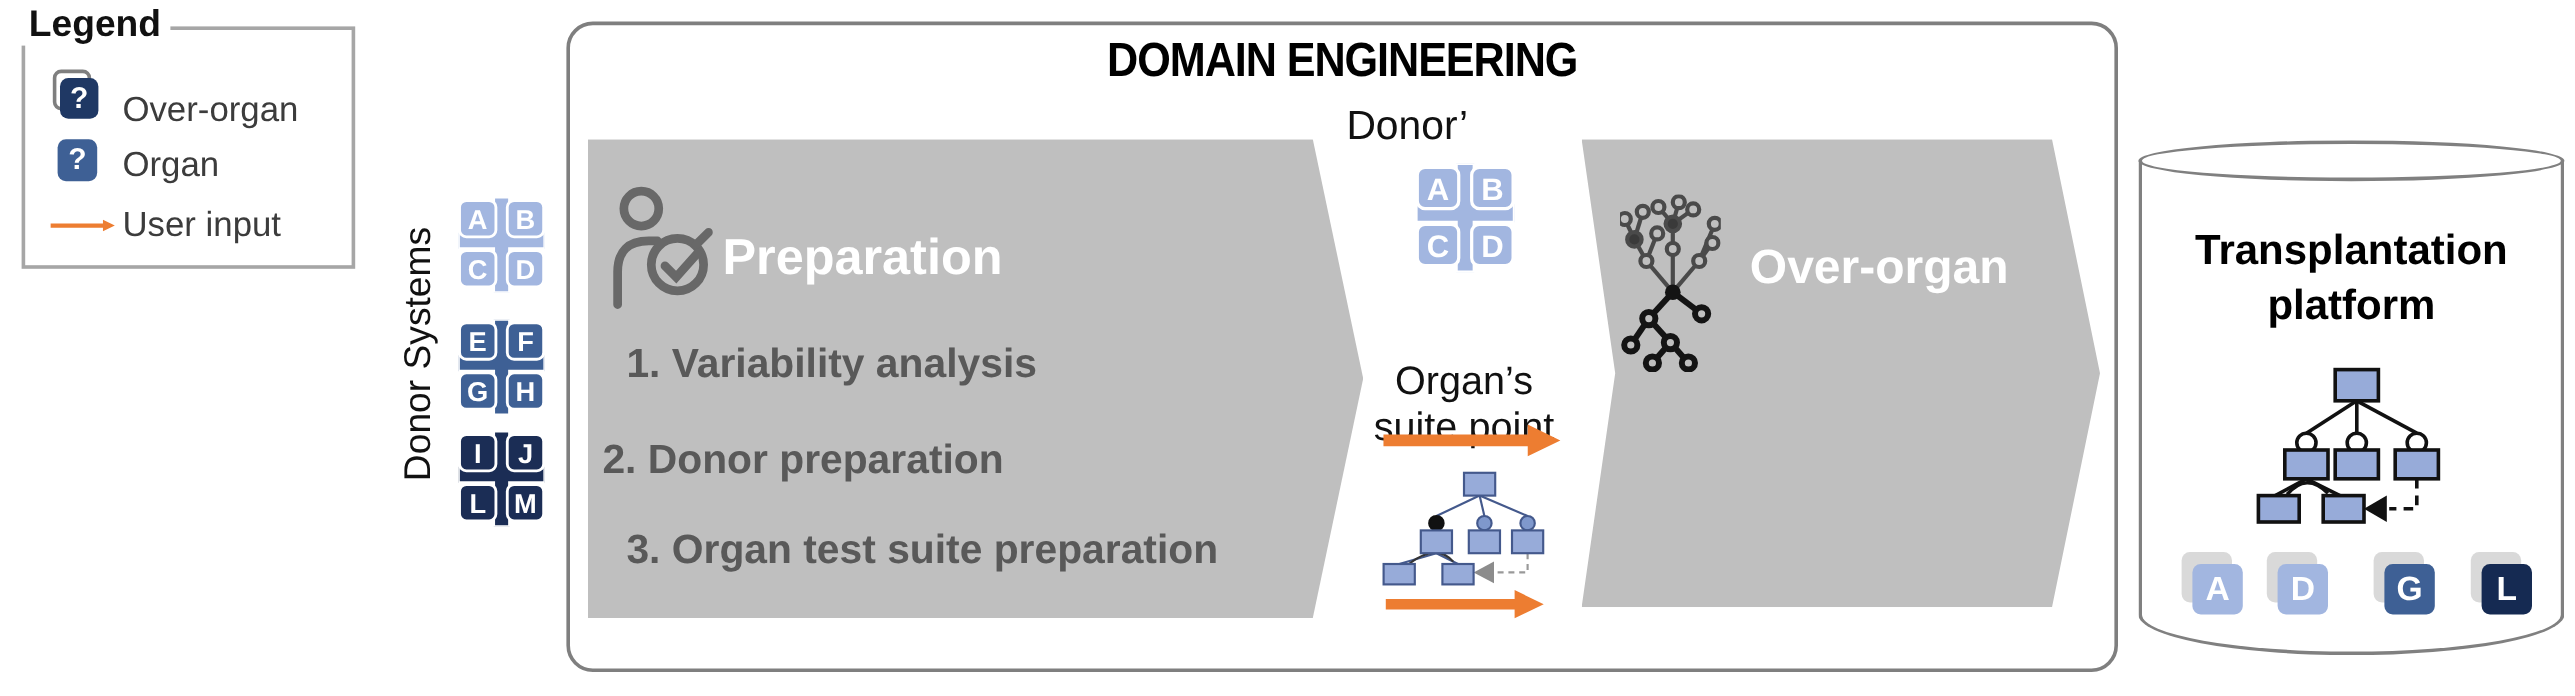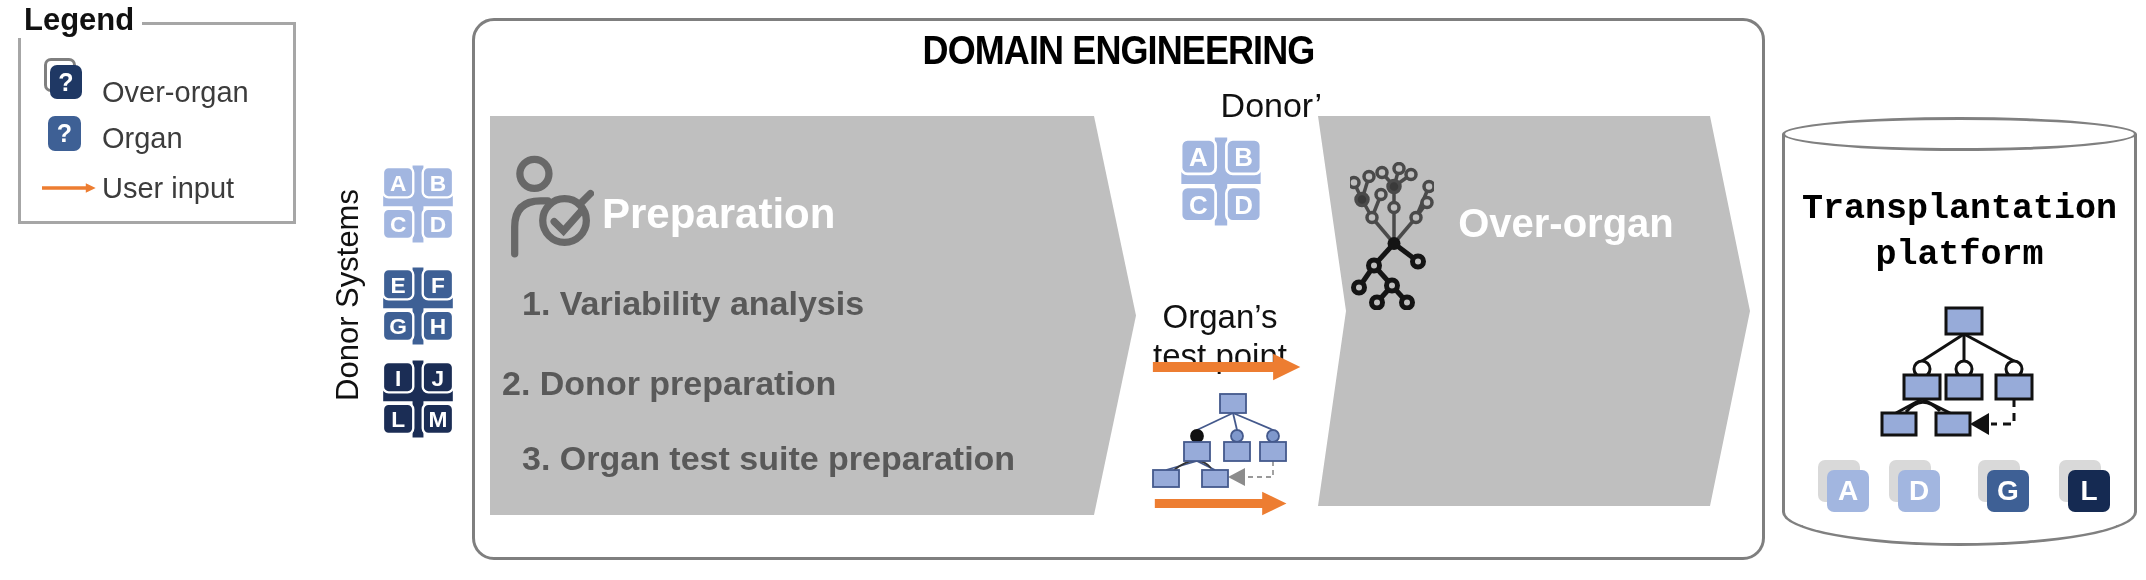--- a/index.html
+++ b/index.html
@@ -17,28 +17,28 @@
   
   .bigbox{border:3px solid #7F7F7F;border-radius:22px;background:#fff;}
   .big-title{font-size:40px;font-weight:bold;color:#000;text-align:center;letter-spacing:-1px;
              transform:scaleX(0.9);}
   .chevron-first{background:#BFBFBF;
     clip-path:polygon(0 0, calc(100% - 42px) 0, 100% 50%, calc(100% - 42px) 100%, 0 100%);}
   .chevron-next{background:#BFBFBF;
     clip-path:polygon(0 0, calc(100% - 40px) 0, 100% 50%, calc(100% - 40px) 100%, 0 100%, 28px 50%);}
   .phase-title{font-size:42px;font-weight:bold;color:#fff;white-space:nowrap;}
   .step{font-size:34px;font-weight:bold;color:#595959;white-space:nowrap;}
-  .mid-text{font-size:34px;color:#111;text-align:right;white-space:nowrap;}
+  .mid-text{font-size:34px;color:#111;text-align:left;white-space:nowrap;}
   .entry-text{font-size:33px;line-height:39px;color:#111;text-align:center;}
   .extract-title{font-size:40px;font-weight:bold;color:#fff;line-height:50px;text-align:center;}
   
   .cyl-body{background:#fff;border:3px solid #808080;border-top:none;
             border-bottom-left-radius:50% 34px;border-bottom-right-radius:50% 34px;box-sizing:border-box;}
   .cyl-top{background:#fff;border:3px solid #808080;border-radius:50%;box-sizing:border-box;}
-  .platform-title{font-size:35px;font-weight:bold;color:#000;line-height:46px;text-align:center;font-family:Liberation Mono, monospace;}
+  .platform-title{font-size:35px;font-weight:bold;color:#000;line-height:46px;text-align:center;}
   .tile{border-radius:7px;color:#fff;font-weight:bold;font-size:28px;text-align:center;line-height:42px;}
   .tile-ghost{background:#D9D9D9;border-radius:7px;}
   svg text{font-family:"Liberation Sans",sans-serif;}
 </style>
 </head>
 <body>
 
 <div id="stage">
 
   <div class="abs legend-box" style="left:18px;top:22px;width:272px;height:196px;"></div>
@@ -141,21 +141,21 @@
     <g fill="#fff" font-size="24" font-weight="bold" text-anchor="middle">
       <text x="17" y="28">A</text>
       <text x="59" y="28">B</text>
       <text x="17" y="72">C</text>
       <text x="59" y="72">D</text>
     </g>
   </svg>
 
   <div class="abs entry-text" style="left:1098px;top:258px;width:244px;margin-top:39px;">
     <div>Organ’s</div>
-    <div>test point</div>
+    <div>suite point</div>
   </div>
 
   <svg class="abs" style="left:1136px;top:353px;" width="182" height="28" viewBox="0 0 180 34">
     <polygon points="0,11 146,11 146,1 179,17 146,33 146,23 0,23" fill="#ED7D31"></polygon>
   </svg>
 
   <svg class="abs" style="left:1140px;top:390px;" width="150" height="102" viewBox="0 0 150 102">
     <g stroke="#44598C" stroke-width="1.8" fill="none">
       <path d="M93,23 L57,40"></path>
         <path d="M93,23 L97,40"></path>

